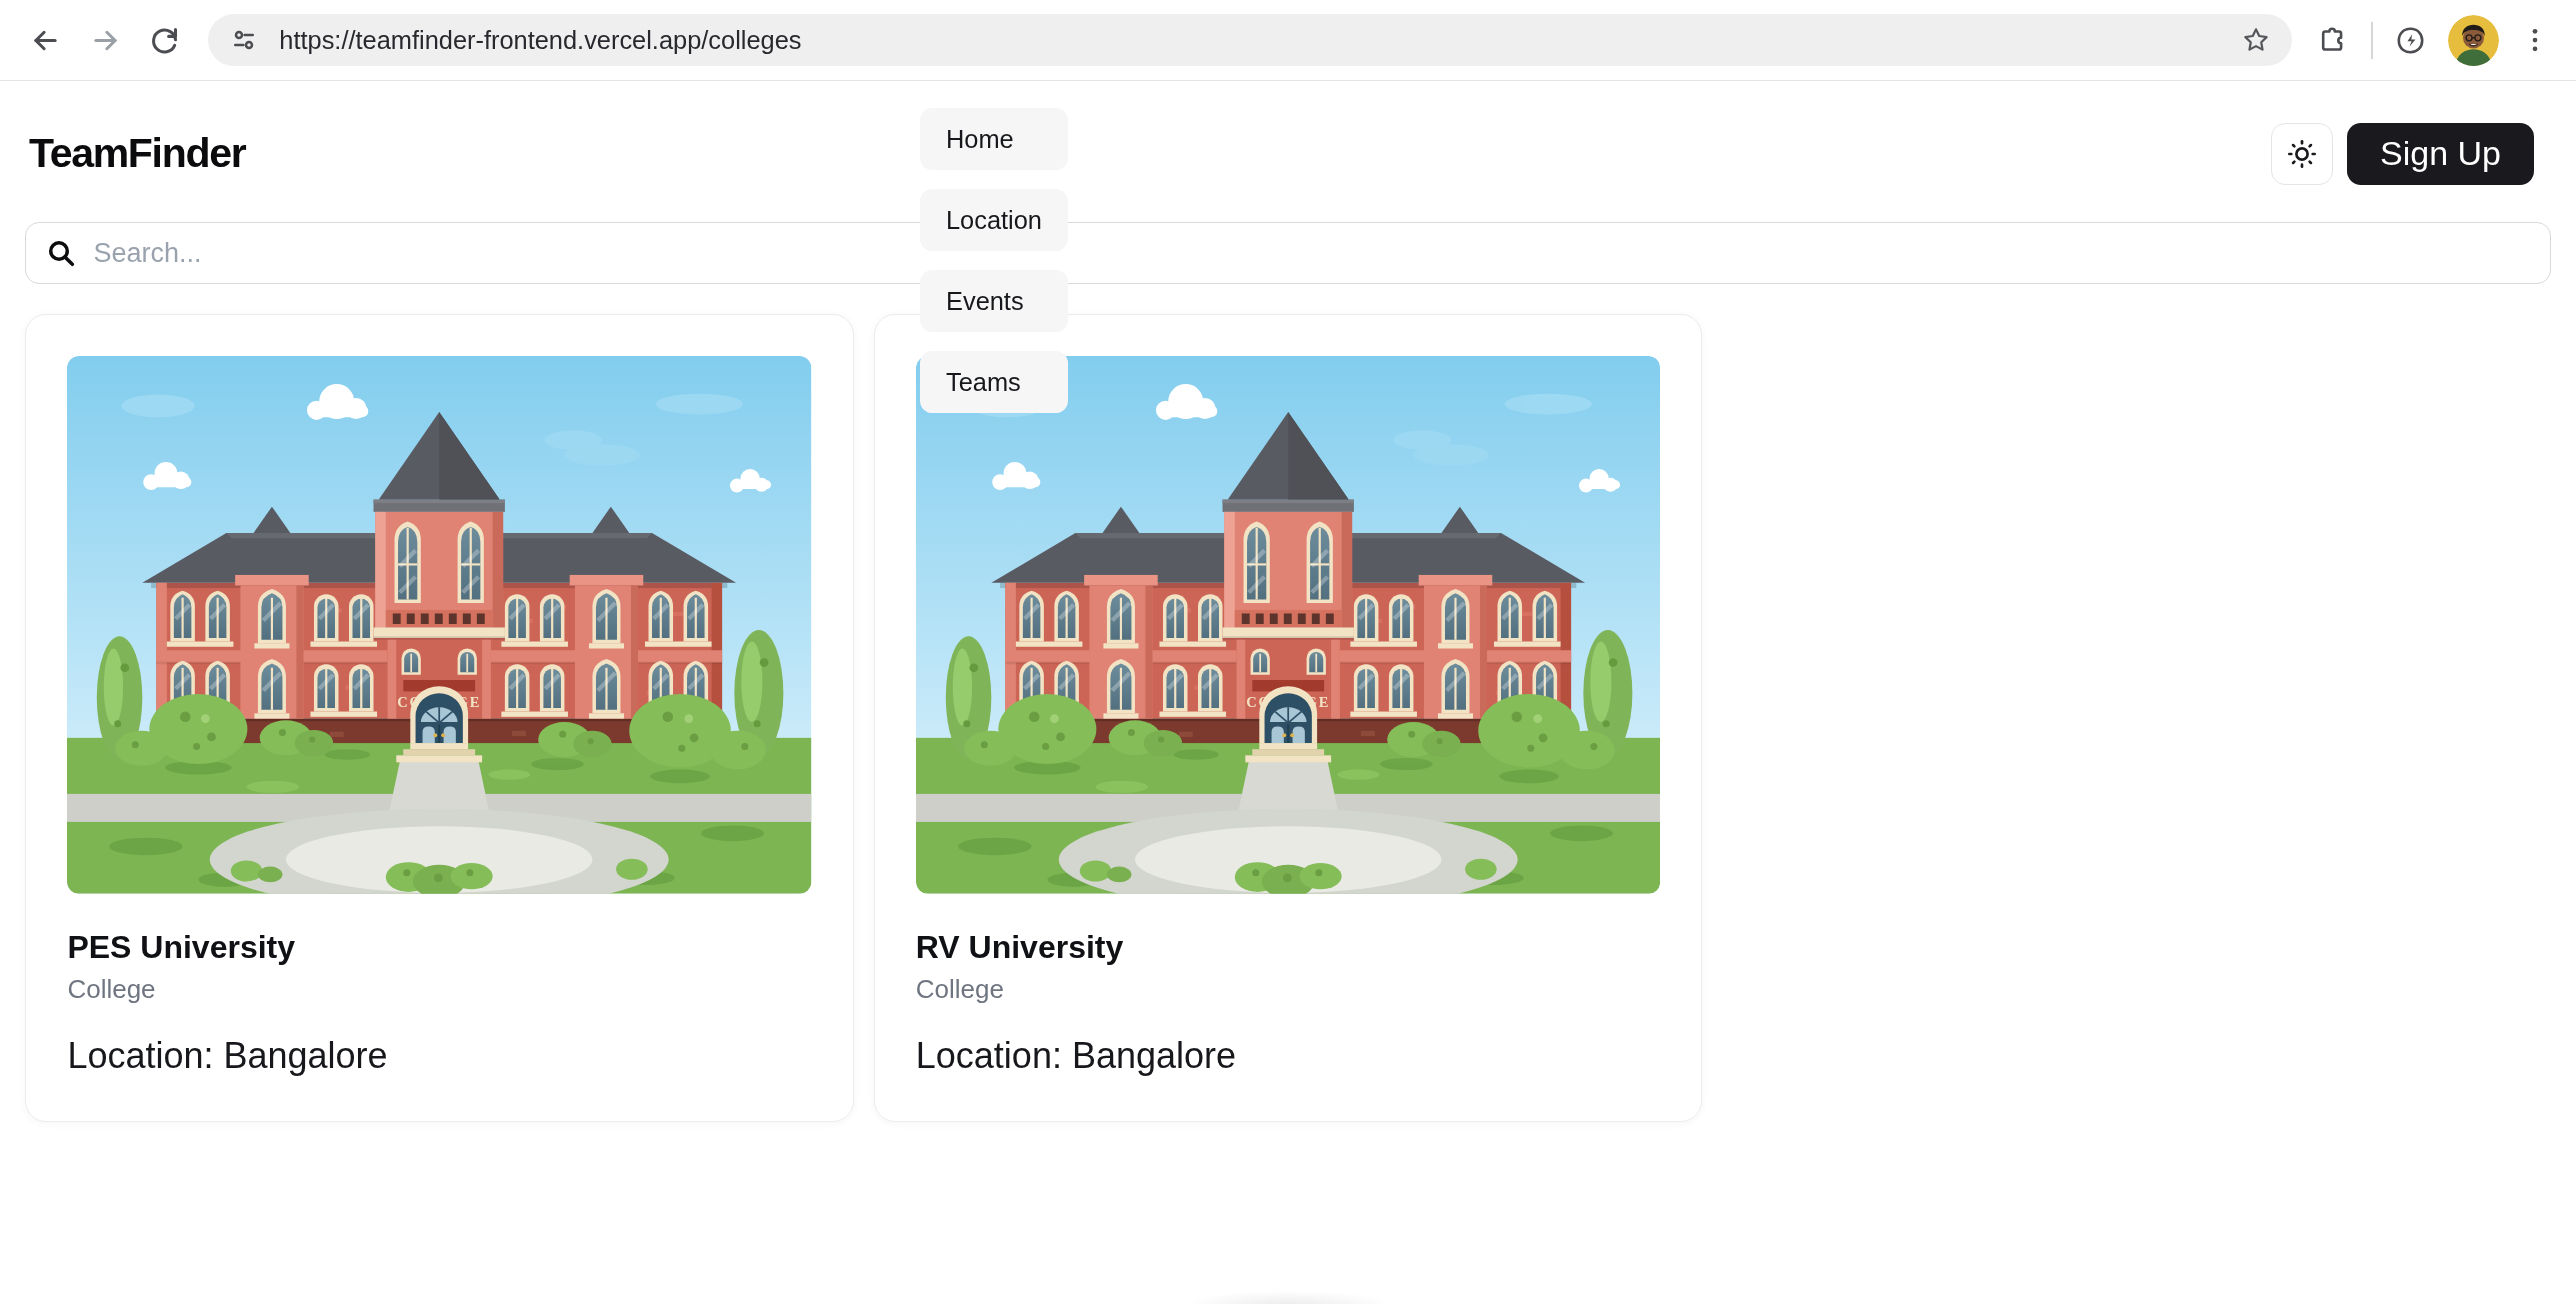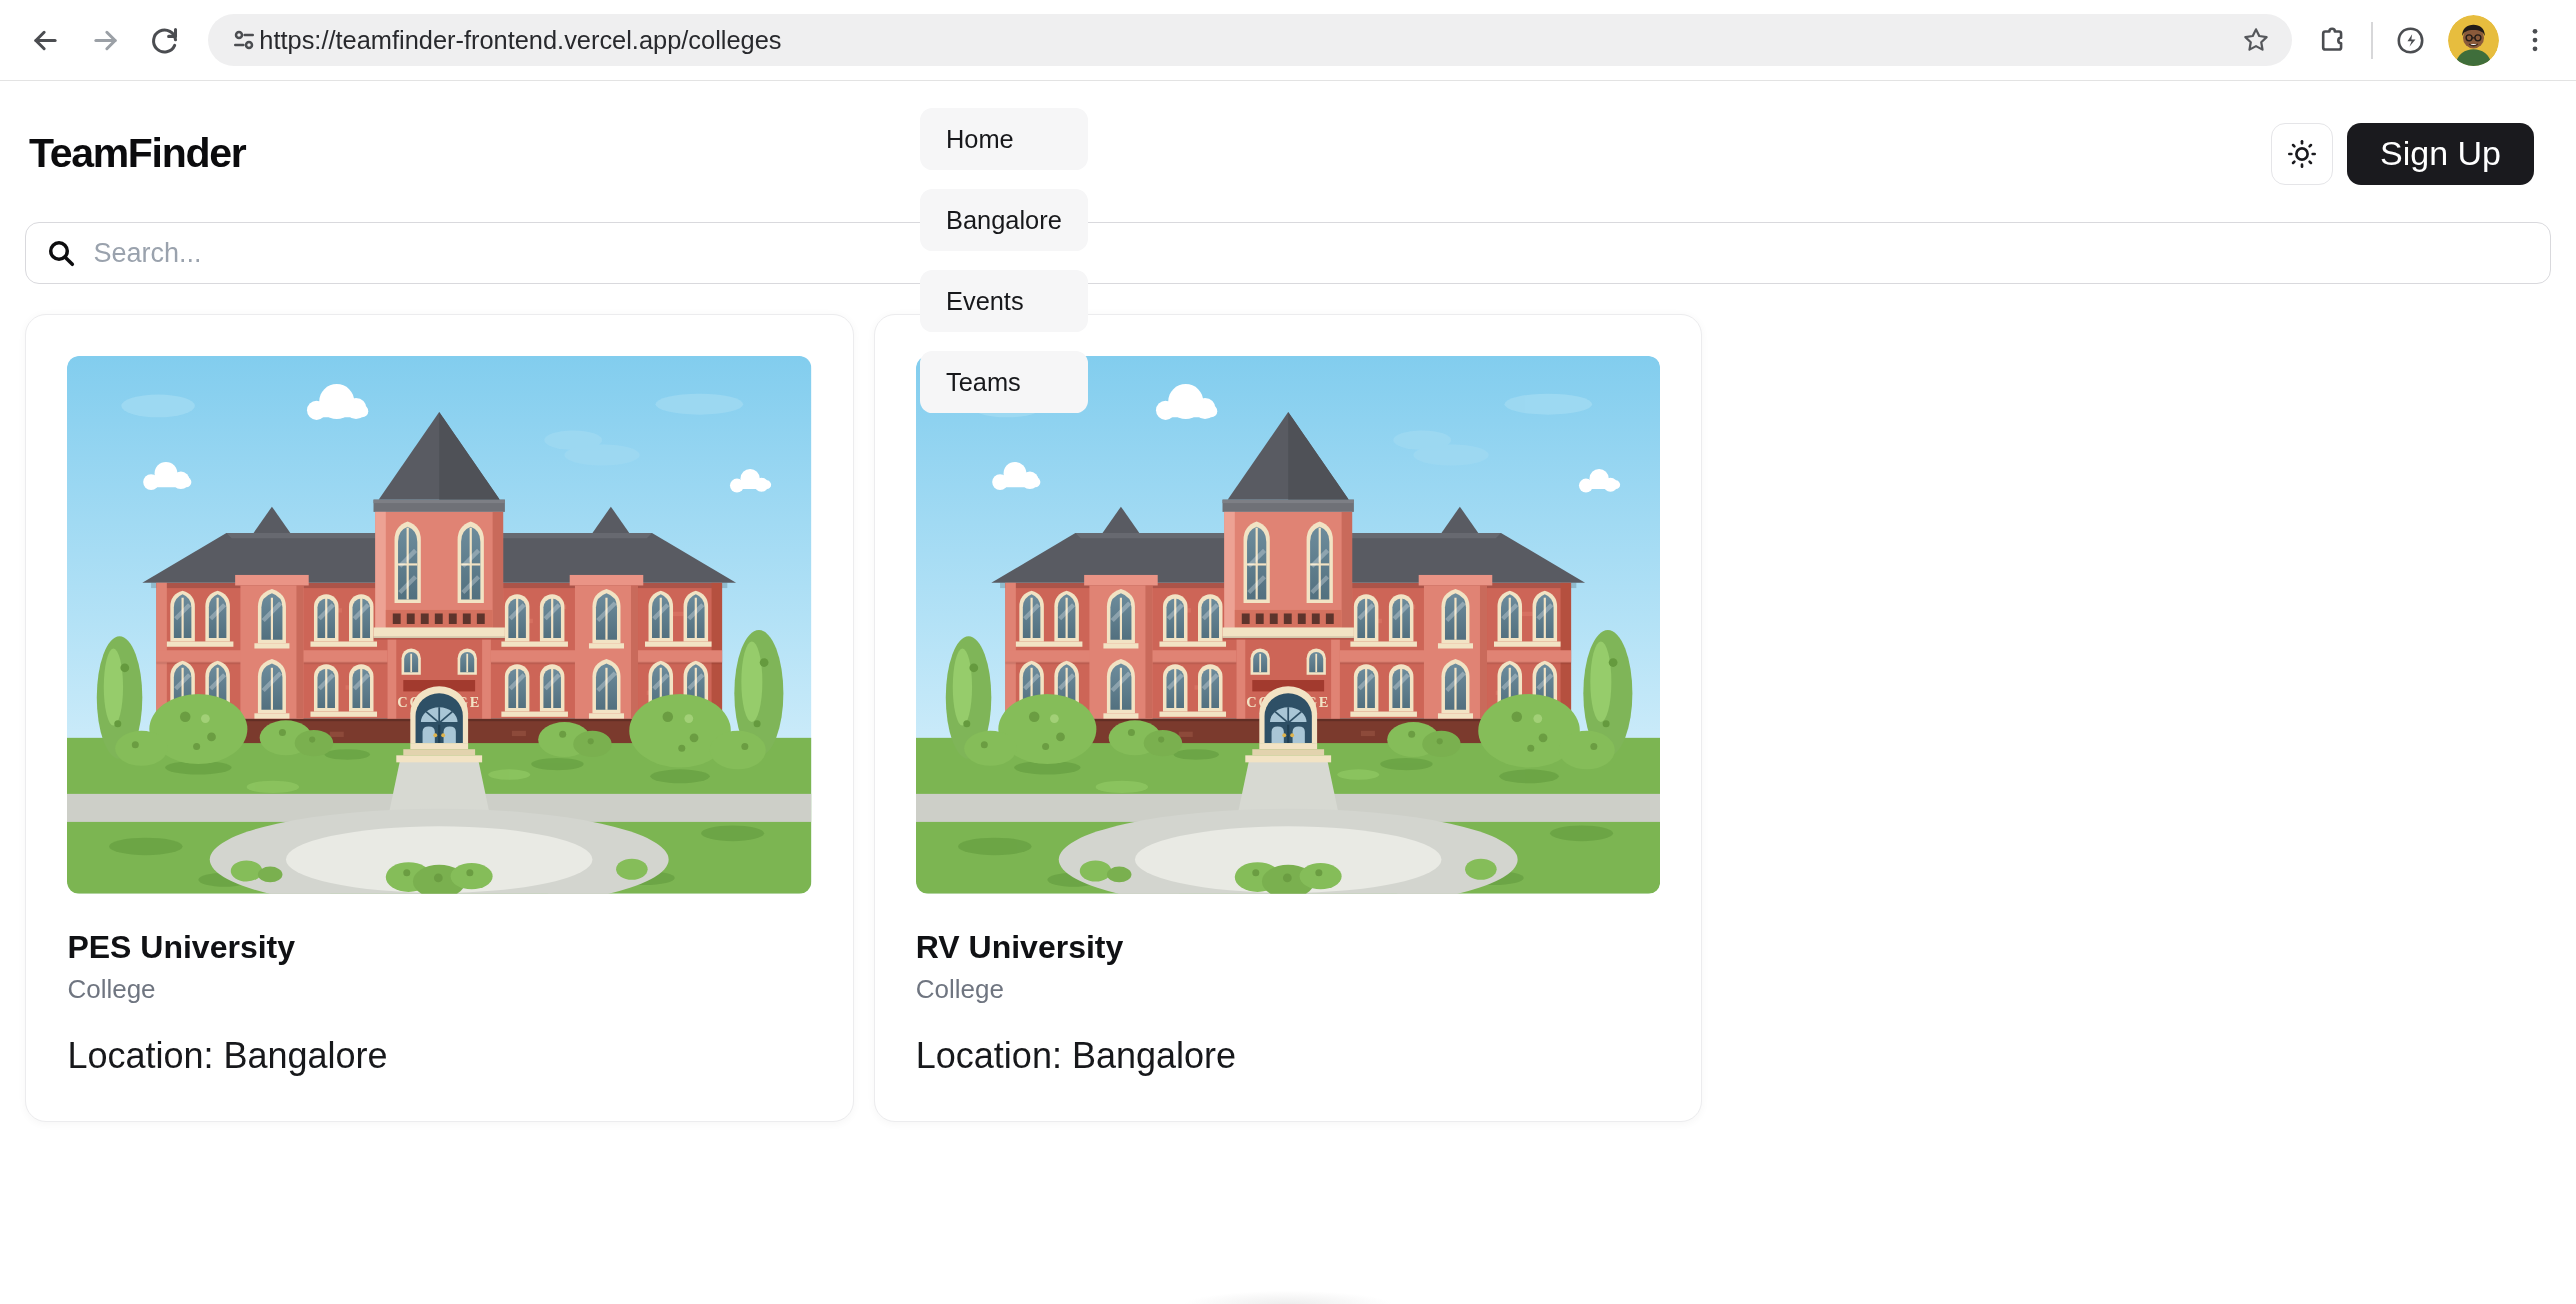--- a/index.html
+++ b/index.html
@@ -28,21 +28,21 @@
     flex: none;
   }
   .omnibox {
     flex: 1;
     height: 52px;
     background: #efeff0;
     border-radius: 28px;
     margin: 0 8.8px 0 12.3px;
     display: flex; align-items: center;
     padding: 0 21px;
-    gap: 0;
+    gap: 20px;
     min-width: 0;
   }
   .omnibox .url {
     flex: 1;
     font-size: 25.4px;
     color: #28292d;
     white-space: nowrap;
     overflow: hidden;
   }
   .tb-right { display: flex; align-items: center; gap: 21px; padding: 0 8.8px 0 12.3px; flex: none; }
@@ -580,21 +580,21 @@
         <circle cx="12" cy="19" r="1.9"></circle>
     </svg>
   </div>
 </div>
 
 <div class="app-header">
   <div class="brand">TeamFinder</div>
 
   <nav class="nav">
     <div class="nav-btn">Home</div>
-    <div class="nav-btn">Bangalore</div>
+    <div class="nav-btn">Location</div>
     <div class="nav-btn">Events</div>
     <div class="nav-btn">Teams</div>
   </nav>
 
   <div class="actions">
     <div class="icon-btn">
       <svg width="32" height="32" viewBox="0 0 24 24" fill="none" stroke="#1a1a1e" stroke-width="2" stroke-linecap="round">
         <circle cx="12" cy="12" r="4.2"></circle>
         <line x1="12" y1="2.5" x2="12" y2="4"></line>
           <line x1="12" y1="20" x2="12" y2="21.5"></line>

